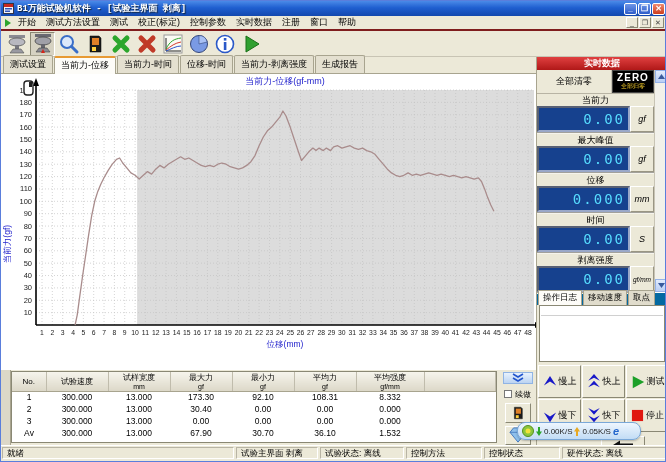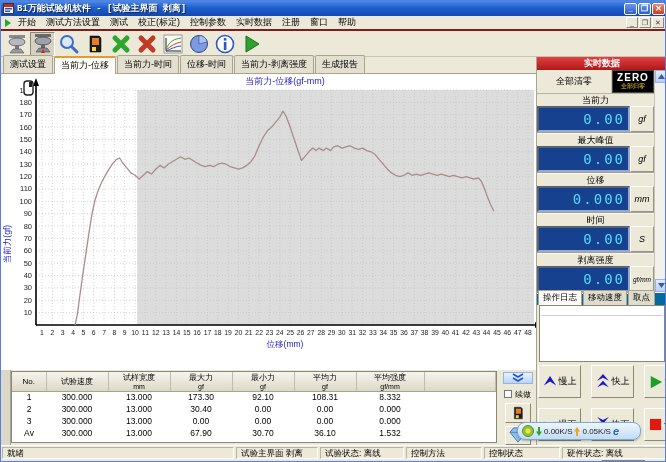--- a/index.html
+++ b/index.html
@@ -73,21 +73,21 @@
   .runit { width:24px; display:flex; align-items:center; justify-content:center; font-style:italic;
     font-size:9px; border:1px solid; border-color:#fff #9a9684 #9a9684 #fff; }
   .runit.small { font-size:6.5px; }
 
   #log-tabs { height:13px; display:flex; align-items:flex-end; background:#0369a1; border-top:1px solid #fff; padding-left:1px;}
   .ltab { padding:1px 4px; font-size:8.5px; border:1px solid #a8a48f; border-bottom:none; background:#e0dccc; margin-right:1px; }
   .ltab.active { background:#fdfcf8; }
   #log-area { height:57px; margin:0 2px; background:#fff; border:1px solid #8a8874; }
   #log-input { height:9px; border-bottom:1px solid #d0d0d0; margin:1px; }
 
-  #btn-grid { display:grid; grid-template-columns:43px 43px 43px; grid-auto-rows:33px; padding:3px 0 0 1px; gap:10px; }
+  #btn-grid { display:grid; grid-template-columns:43px 43px 43px; grid-auto-rows:33px; padding:3px 0 0 1px; gap:1px; }
   .cbtn { background:#ece9d8; border:1px solid; border-color:#fff #8a8874 #8a8874 #fff; display:flex;
     align-items:center; justify-content:center; gap:2px; }
   .cbtn span { font-size:9px; }
 
   #return-row { position:relative; height:16px; margin-top:2px; }
   #return-btn { position:absolute; right:22px; top:2px; width:44px; height:16px; background:#ece9d8;
     border:1px solid; border-color:#fff #8a8874 #8a8874 #fff; display:flex; align-items:center; justify-content:center; }
 
   
   #tablearea { position:absolute; left:0; top:369px; width:535px; height:75px; background:#ece9d8; }

